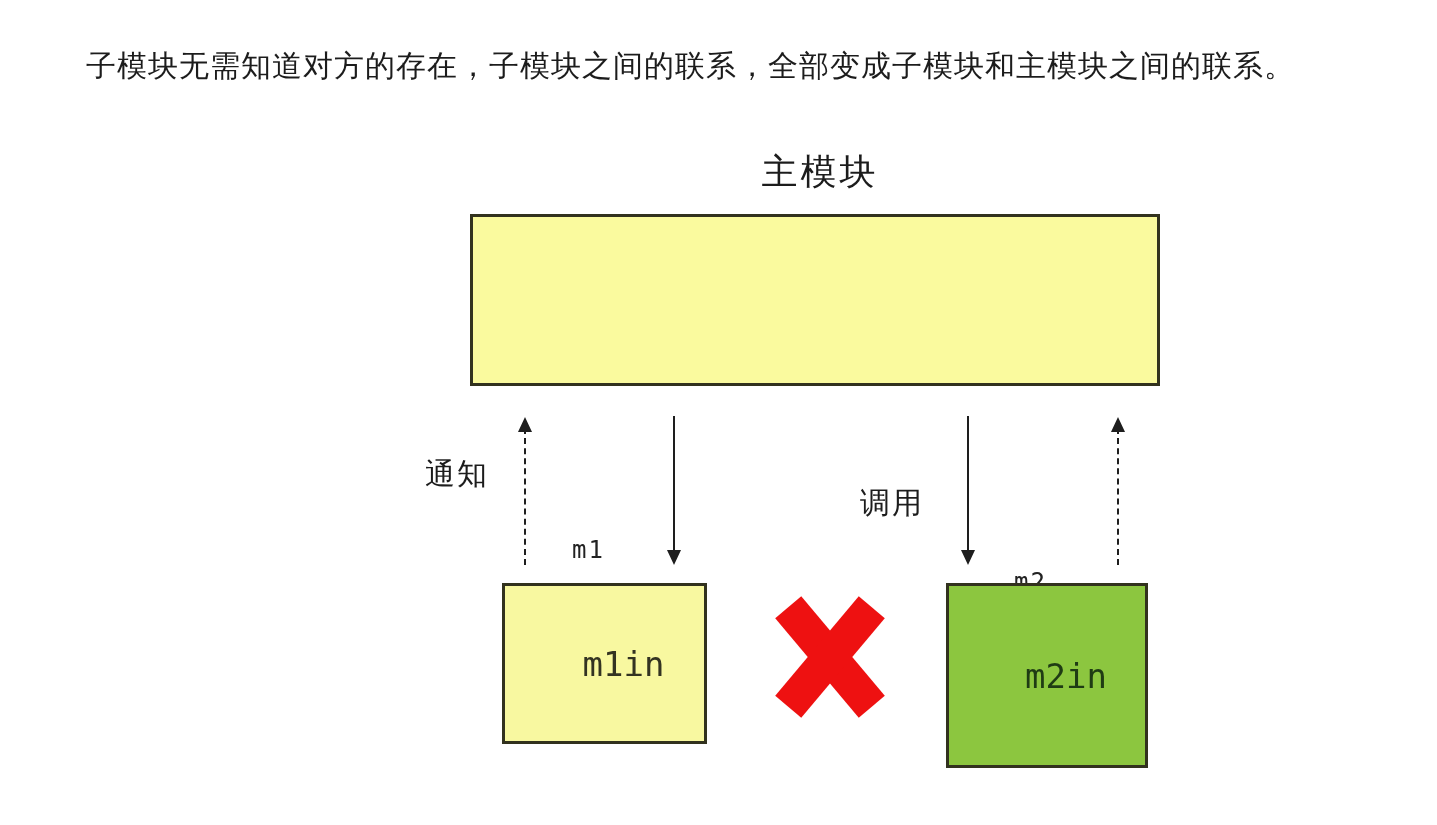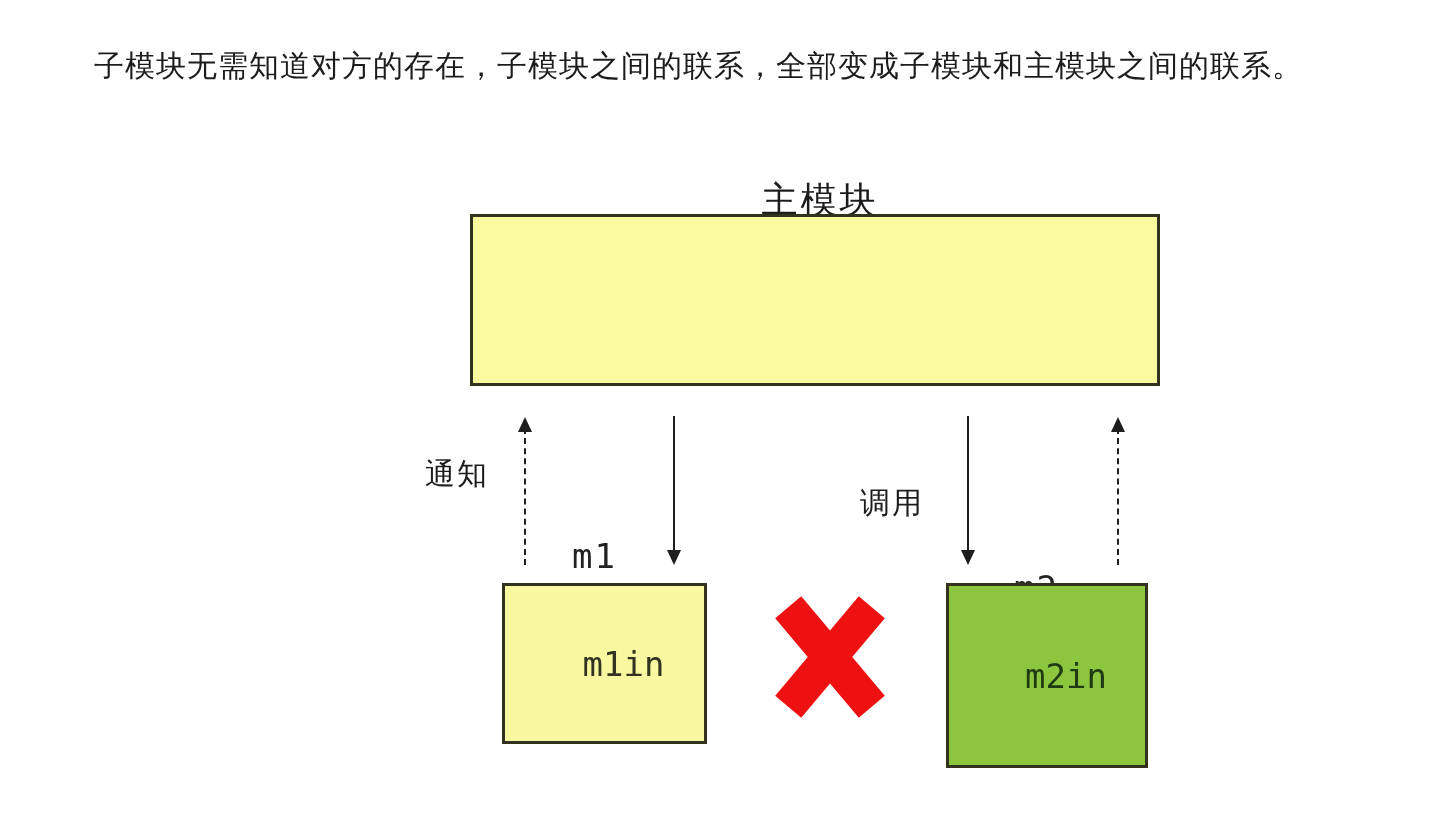--- a/index.html
+++ b/index.html
@@ -12,38 +12,37 @@
     position: relative;
     overflow: hidden;
     background: var(--color-page-bg, #ffffff);
     font-family: "Liberation Sans", "DejaVu Sans", sans-serif;
     color: var(--color-text, #1c1c1c);
   }
   .abs { position: absolute; }
 
   
   .caption {
-    left: 94px;
+    left: 86px;
     top: 46px;
     font-size: 30px;
     letter-spacing: 1px;
     white-space: nowrap;
     color: var(--color-text, #1c1c1c);
   }
 
   
   .main-module-label {
     left: 690px;
     top: 148px;
     width: 260px;
     text-align: center;
     font-size: 36px;
     letter-spacing: 3px;
     color: var(--color-text, #1c1c1c);
-    margin-top: 28px;
   }
 
   
   .box {
     box-sizing: border-box;
     border: 3px solid var(--color-box-border, #32321e);
   }
   .main-module-box {
     left: 470px;
     top: 214px;
@@ -82,21 +81,21 @@
     letter-spacing: 2px;
     white-space: nowrap;
     color: var(--color-text, #1c1c1c);
   }
   .label-notify { left: 425px; top: 454px; }
   .label-call   { left: 860px; top: 483px; }
 
   
   .sub-label {
     font-family: "DejaVu Sans Mono", "Liberation Mono", monospace;
-    font-size: 34px;
+    font-size: 24px;
     letter-spacing: 2px;
     color: #222222;
   }
   .label-m1 { left: 572px; top: 536px; }
   .label-m2 { left: 1014px; top: 568px; }
 
   
   .arrow {
     width: 14px;
   }

